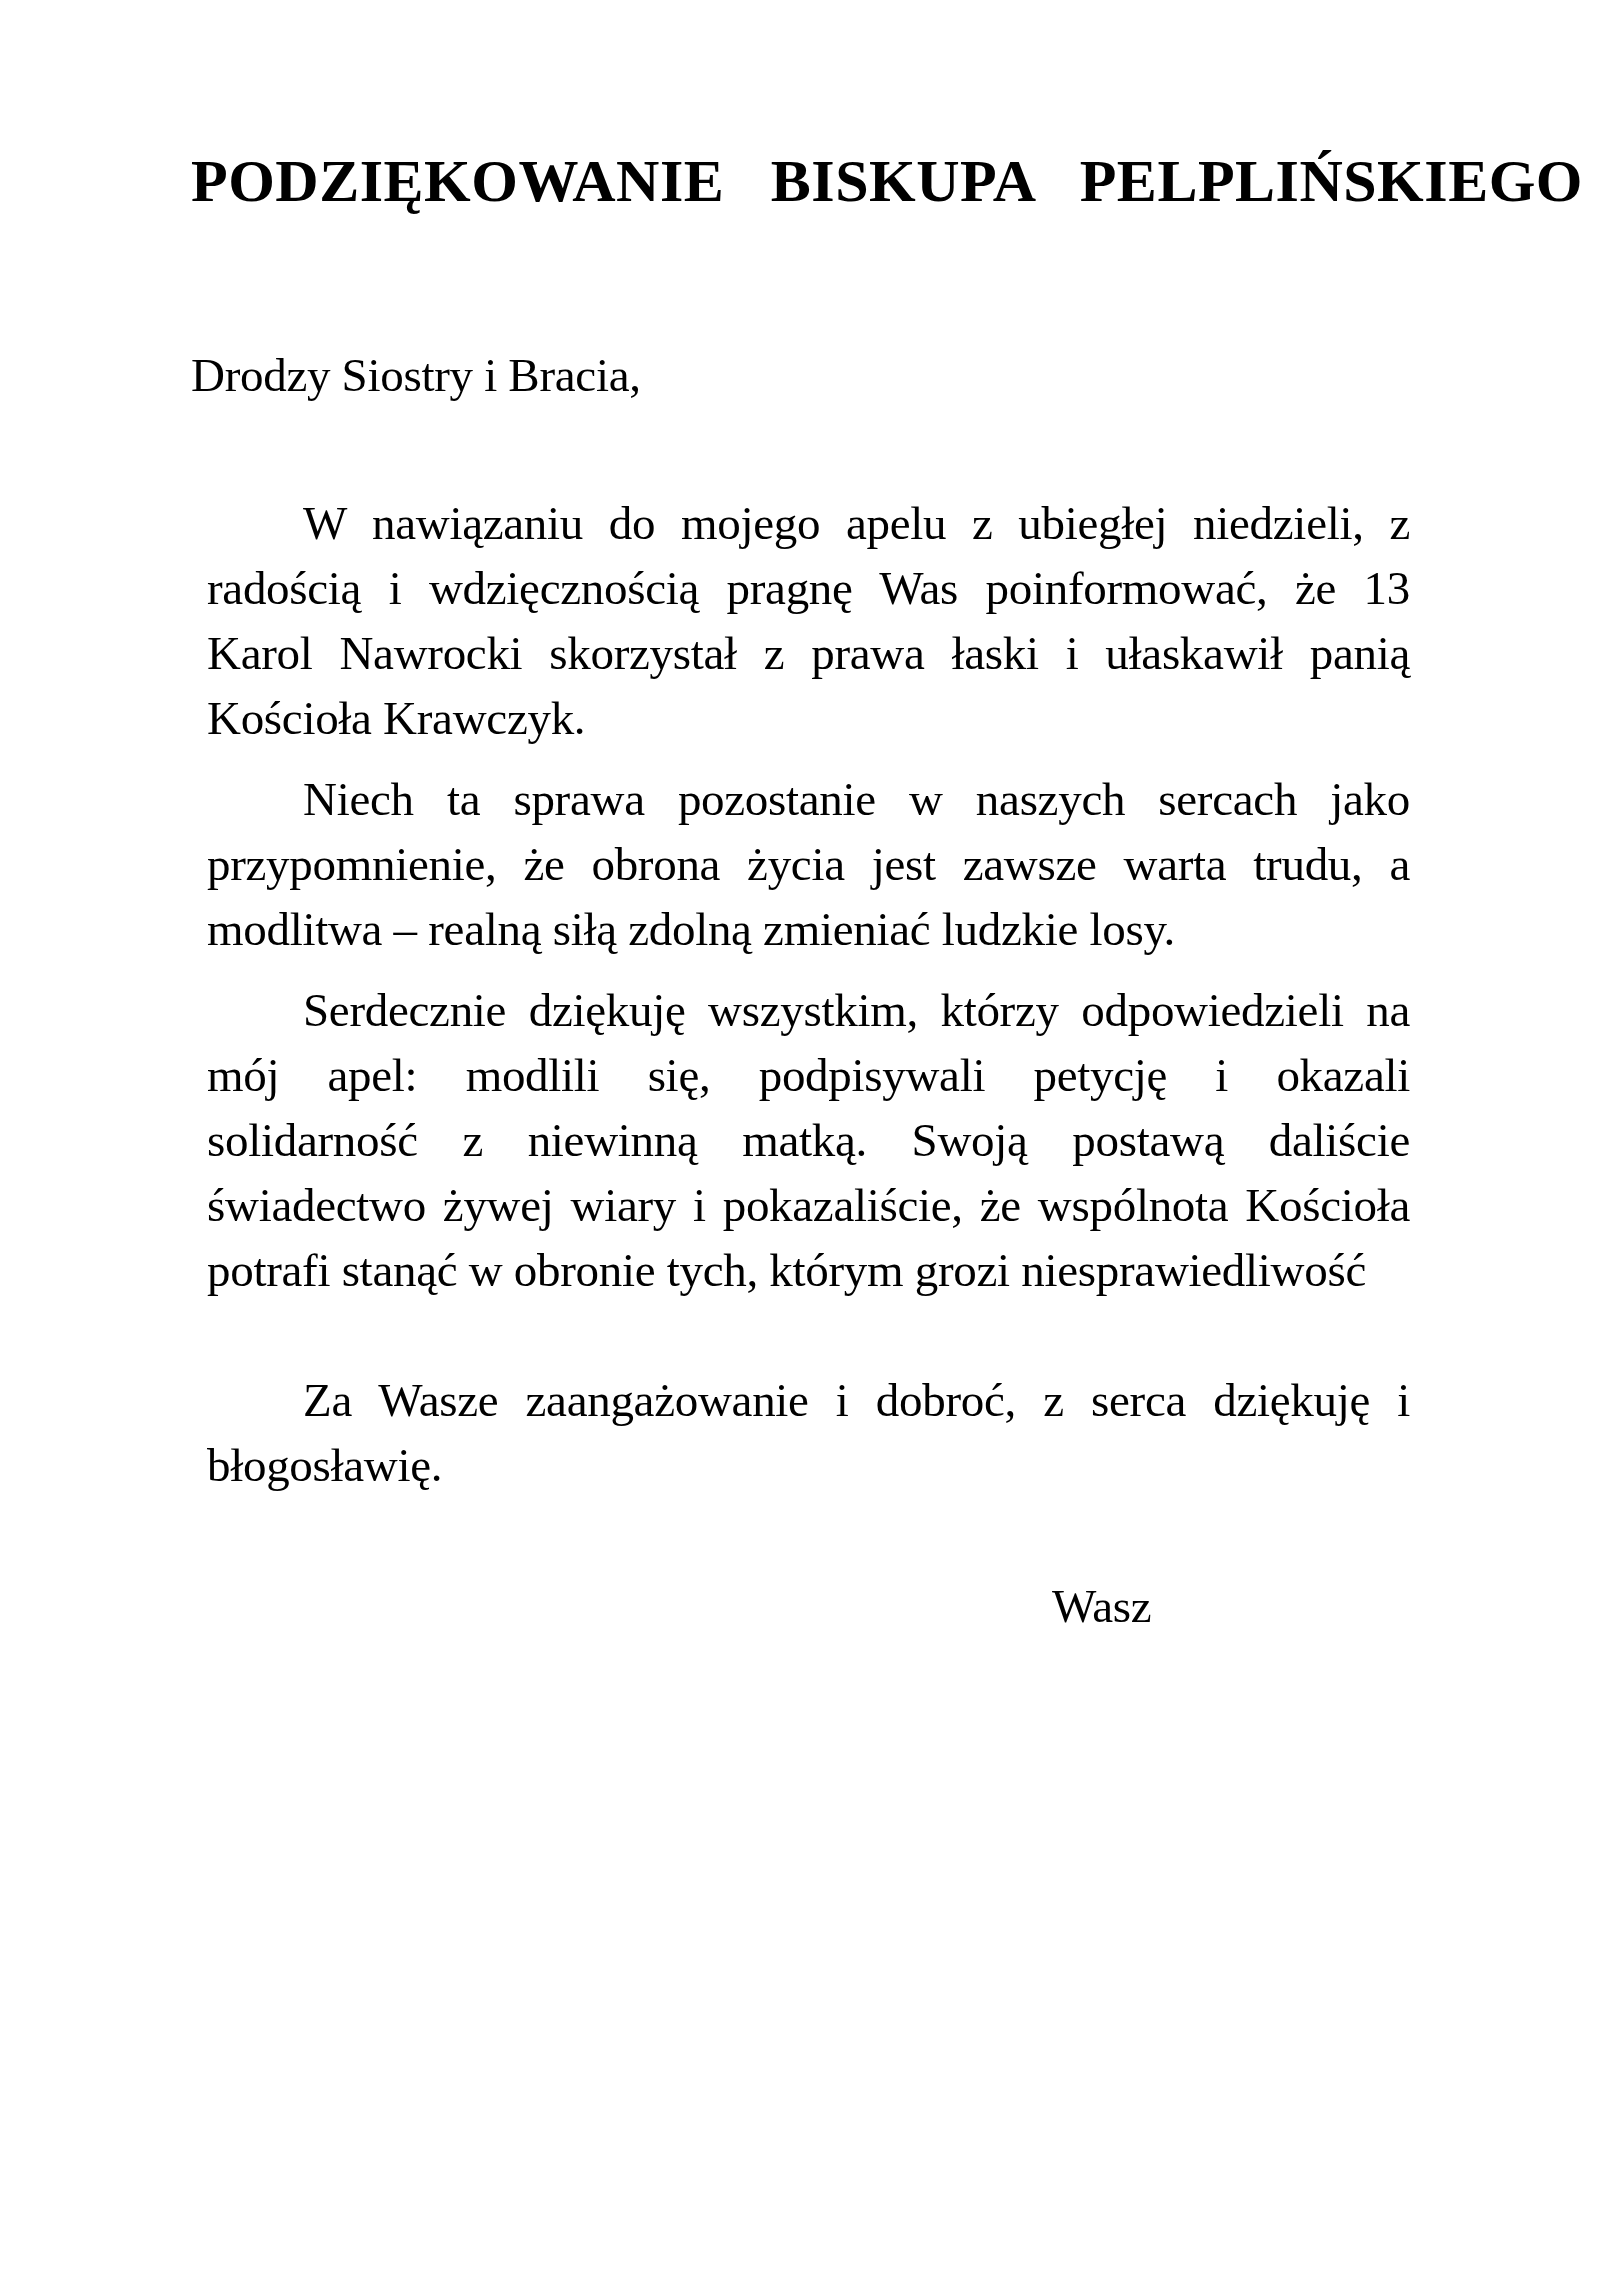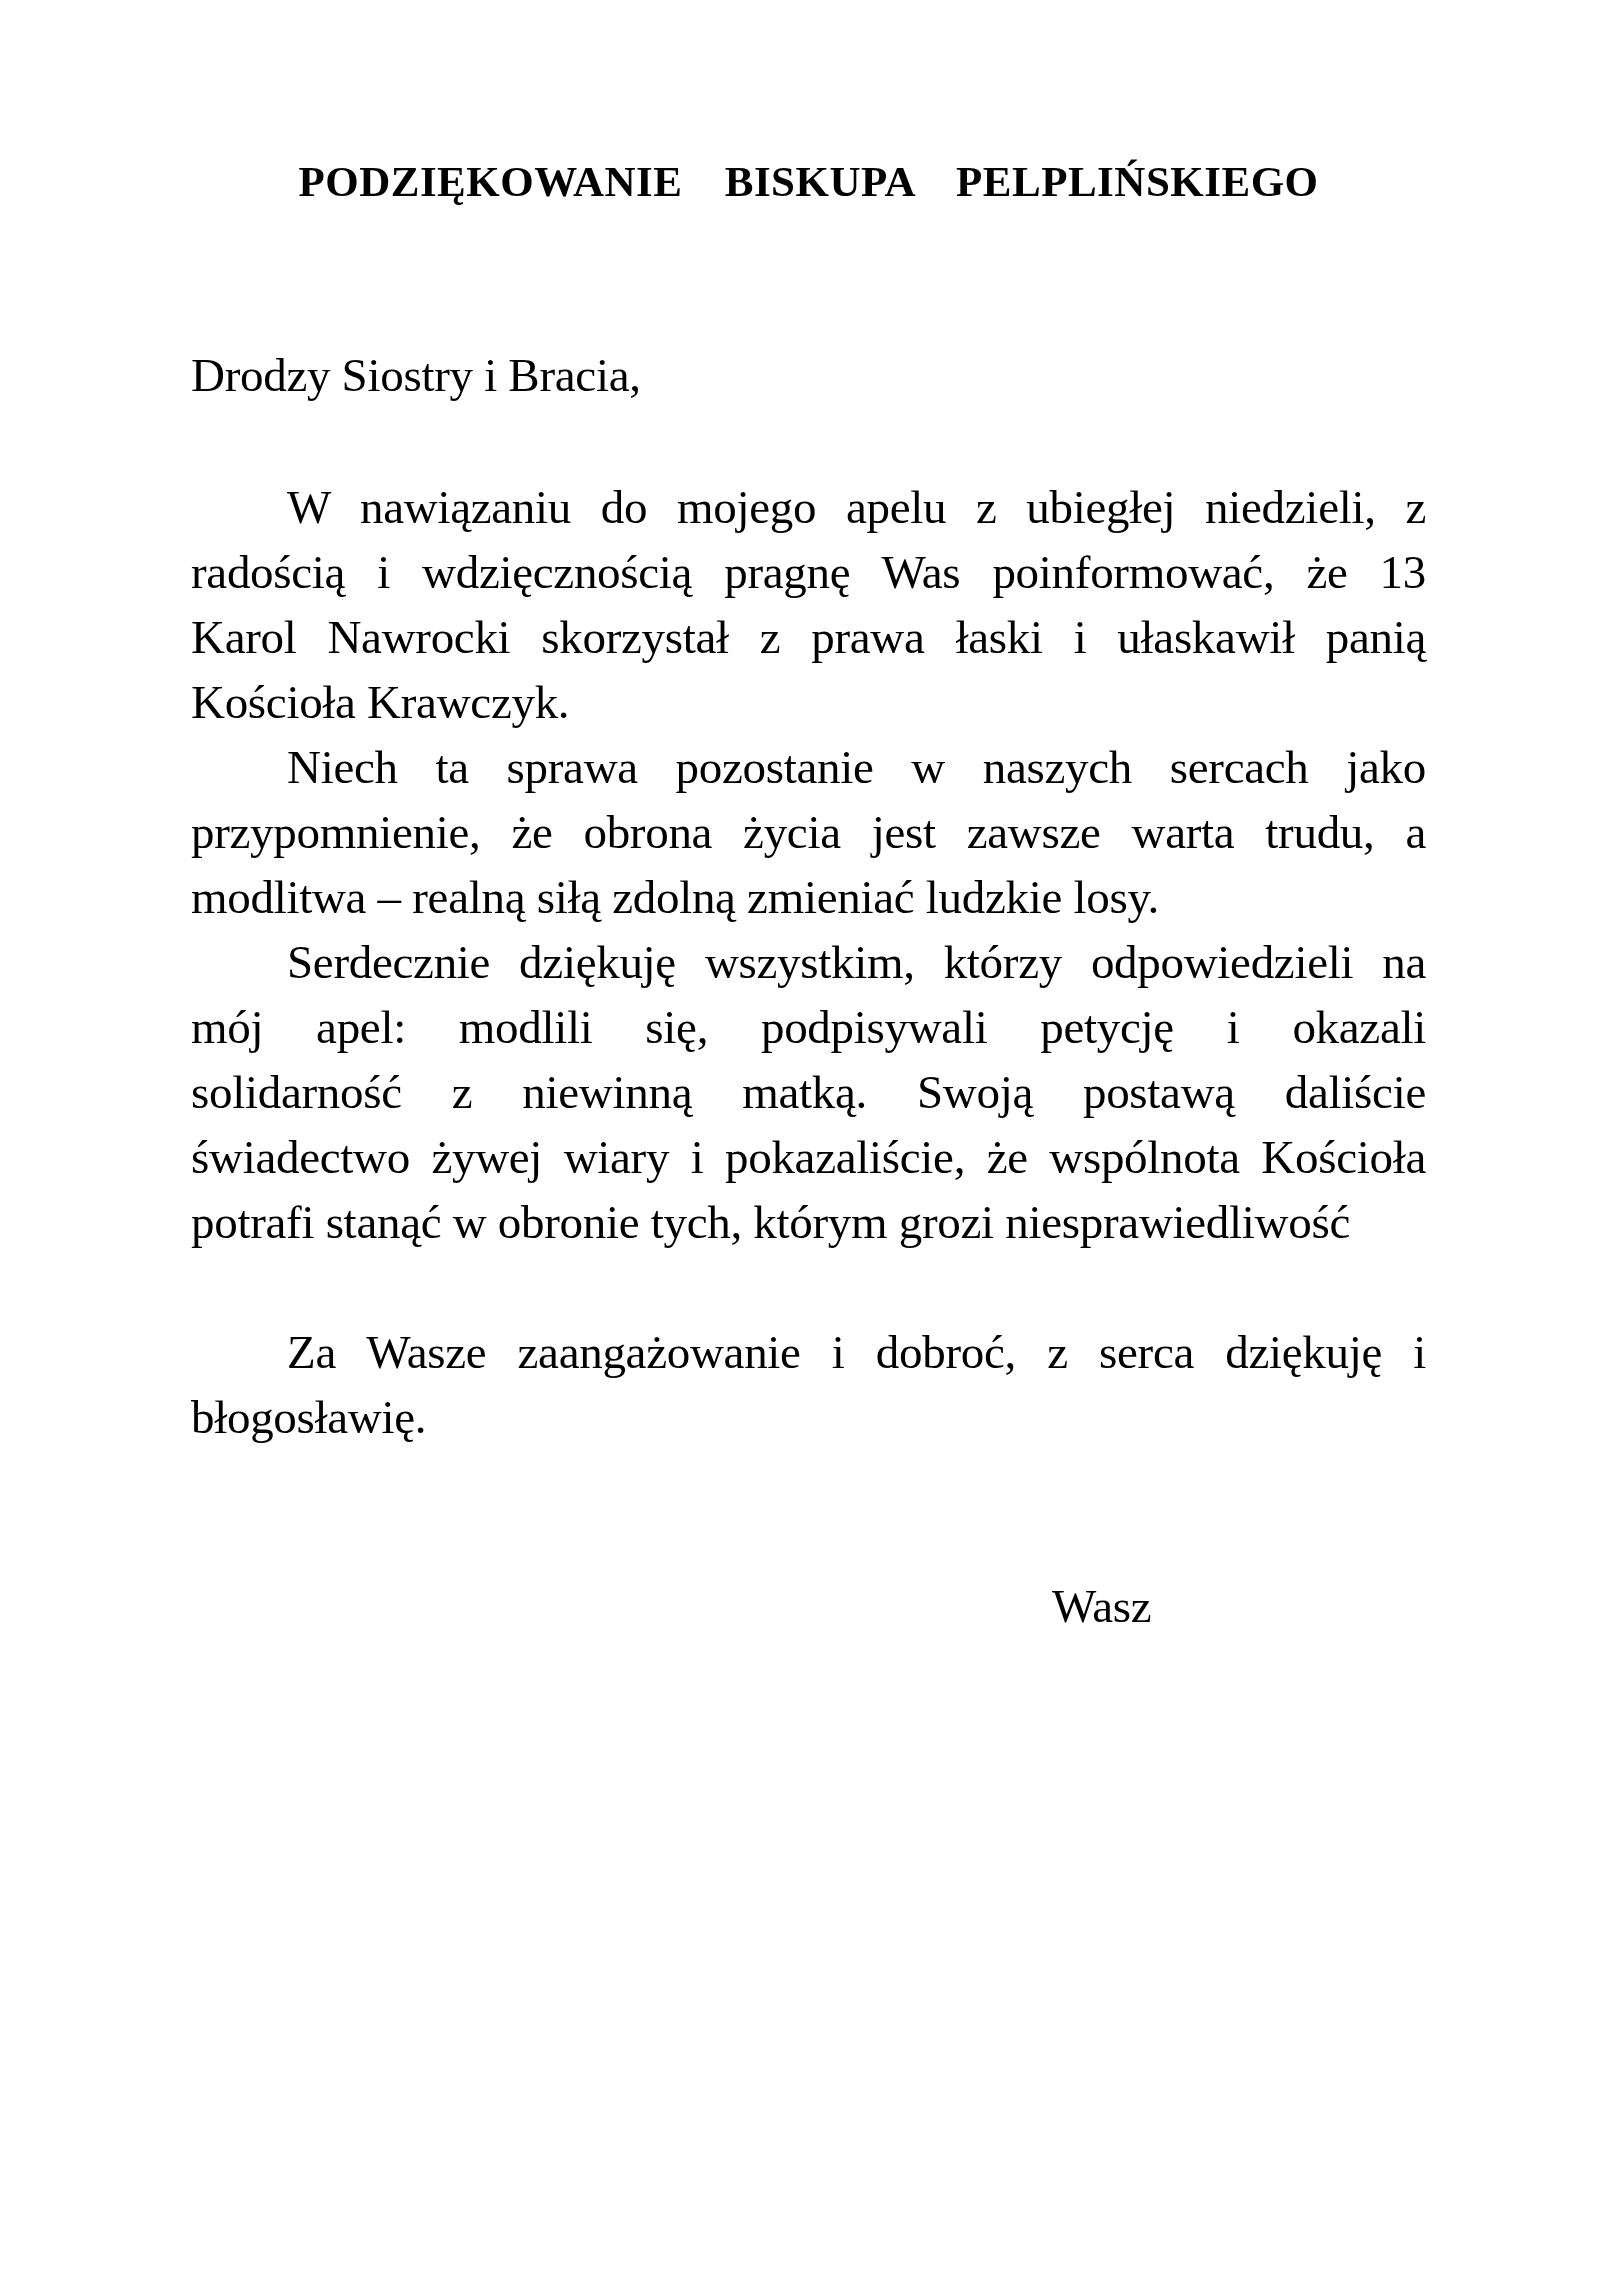--- a/index.html
+++ b/index.html
@@ -15,21 +15,21 @@
     color: #000000;
     font-family: "Liberation Serif", "DejaVu Serif", serif;
     overflow: hidden;
   }
   .title {
     position: absolute;
     left: 191px;
     top: 149px;
     width: 1235px;
     text-align: center;
-    font-size: 43px;
+    font-size: 60px;
     font-weight: bold;
     white-space: nowrap;
     word-spacing: 31px;
     letter-spacing: 0.5px;
     line-height: 65px;
   }
   .salutation {
     position: absolute;
     left: 191px;
     top: 343px;
@@ -40,21 +40,21 @@
   }
   .letter-body {
     position: absolute;
     left: 191px;
     top: 475px;
     width: 1235px;
     font-size: 47px;
     line-height: 65px;
     letter-spacing: -0.3px;
   }
-  .para { margin: 0; }
+  .para { margin: 16px; }
   .para.space-before { margin-top: 65px; }
   .line { text-align: left; }
   .line.just {
     text-align: justify;
     text-align-last: justify;
     text-justify: inter-word;
   }
   .line.indent { padding-left: 96px; }
   .closing {
     position: absolute;

